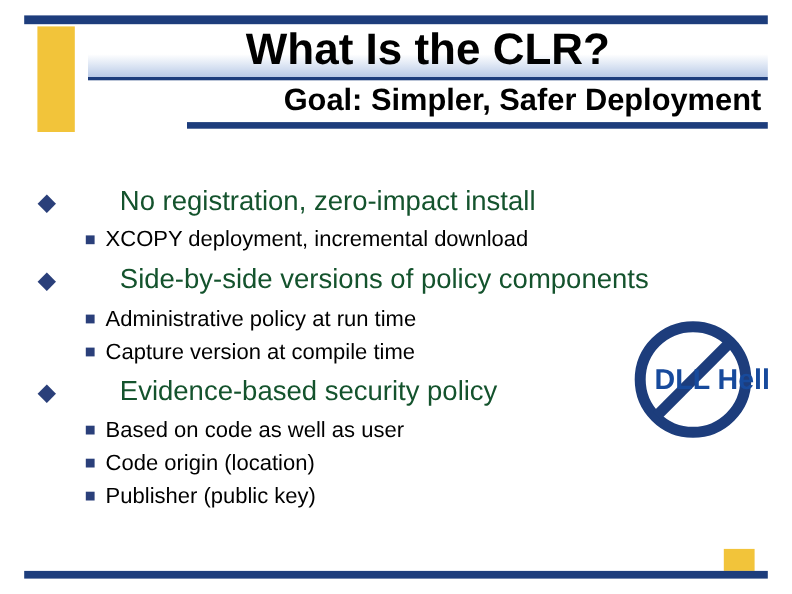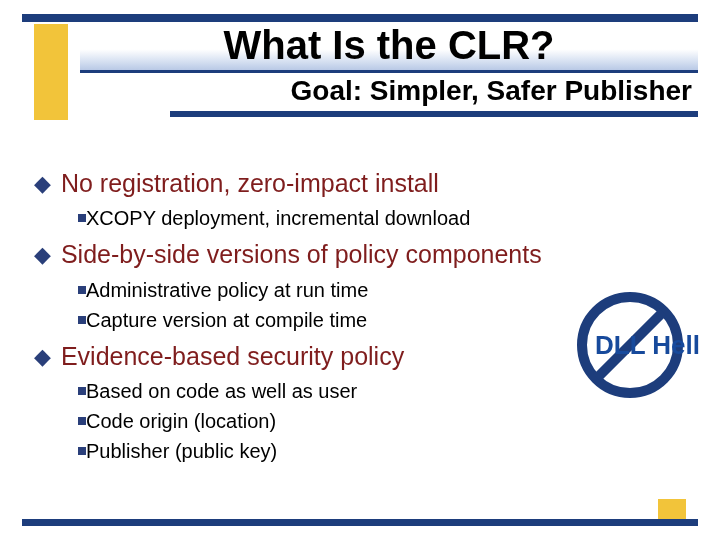--- a/index.html
+++ b/index.html
@@ -69,26 +69,28 @@
   }
   .bul1 {
     flex: 0 0 auto;
     font-size: 22px;
     line-height: 28px;
     color: #2a3f7a;
     margin-top: 2px;
   }
   .lvl1-text {
     font-size: 25px;
-    color: #7f1d1d;
+    color: #14532d;
     line-height: 1.25;
+    margin-left: 48px;
   }
   .lvl2 {
     display: flex;
     align-items: flex-start;
+    gap: 10px;
     margin: 4px 0 4px 44px;
   }
   .bul2 {
     flex: 0 0 auto;
     width: 8px;
     height: 8px;
     background: #2a3f7a;
     margin-top: 9px;
   }
   .lvl2-text {
@@ -145,21 +147,21 @@
   }
 </style>
 </head>
 <body>
 
 <div class="top-rule"></div>
 <div class="yellow-block"></div>
 
 <div class="title-wrap">
   <div class="title">What Is the CLR?</div>
-  <div class="subtitle">Goal: Simpler, Safer Publisher</div>
+  <div class="subtitle">Goal: Simpler, Safer Deployment</div>
   <div class="sub-rule"></div>
 </div>
 
 <div class="content">
 
   <div class="lvl1">
     <span class="bul1">◆</span>
     <span class="lvl1-text">No registration, zero-impact install</span>
   </div>
   <div class="lvl2">

